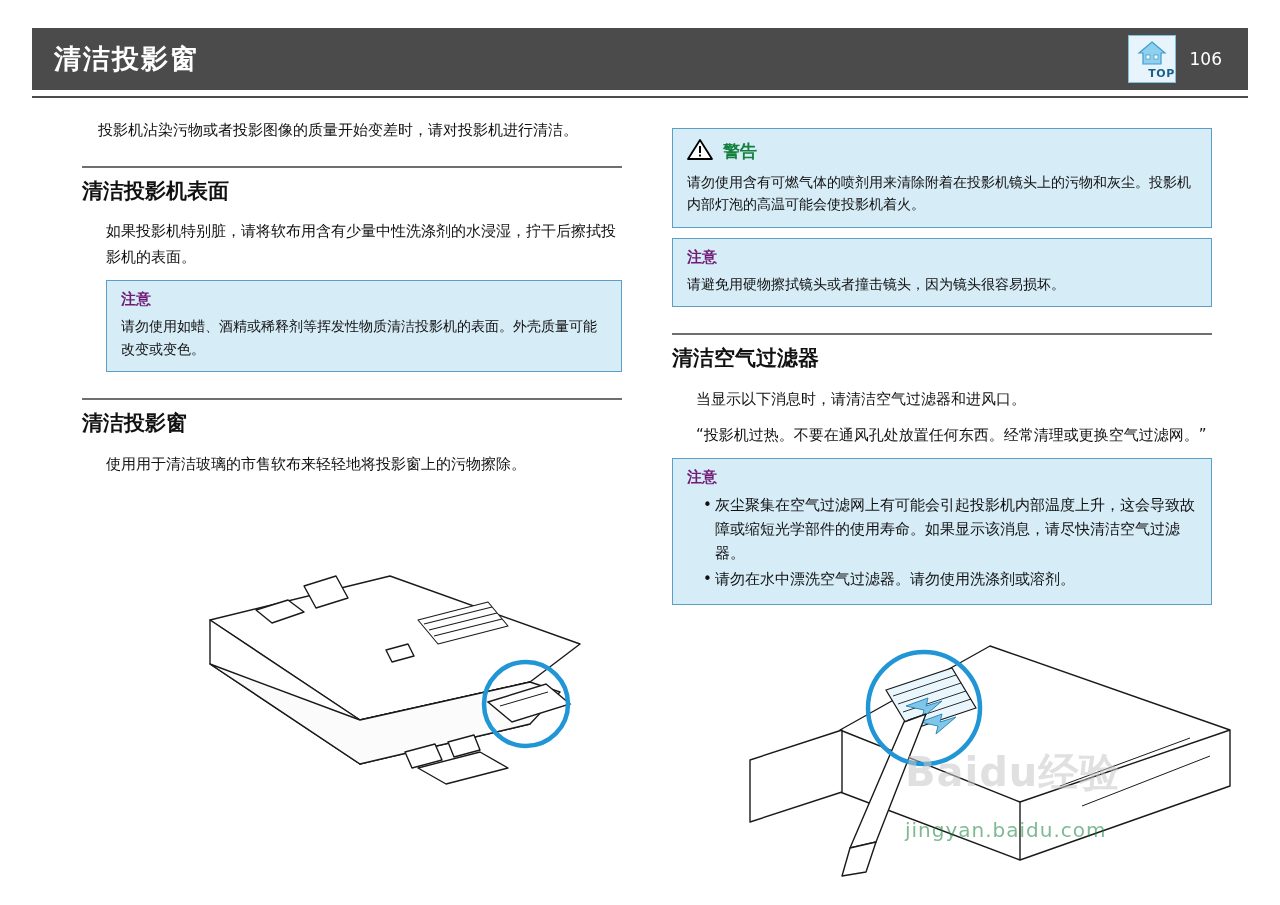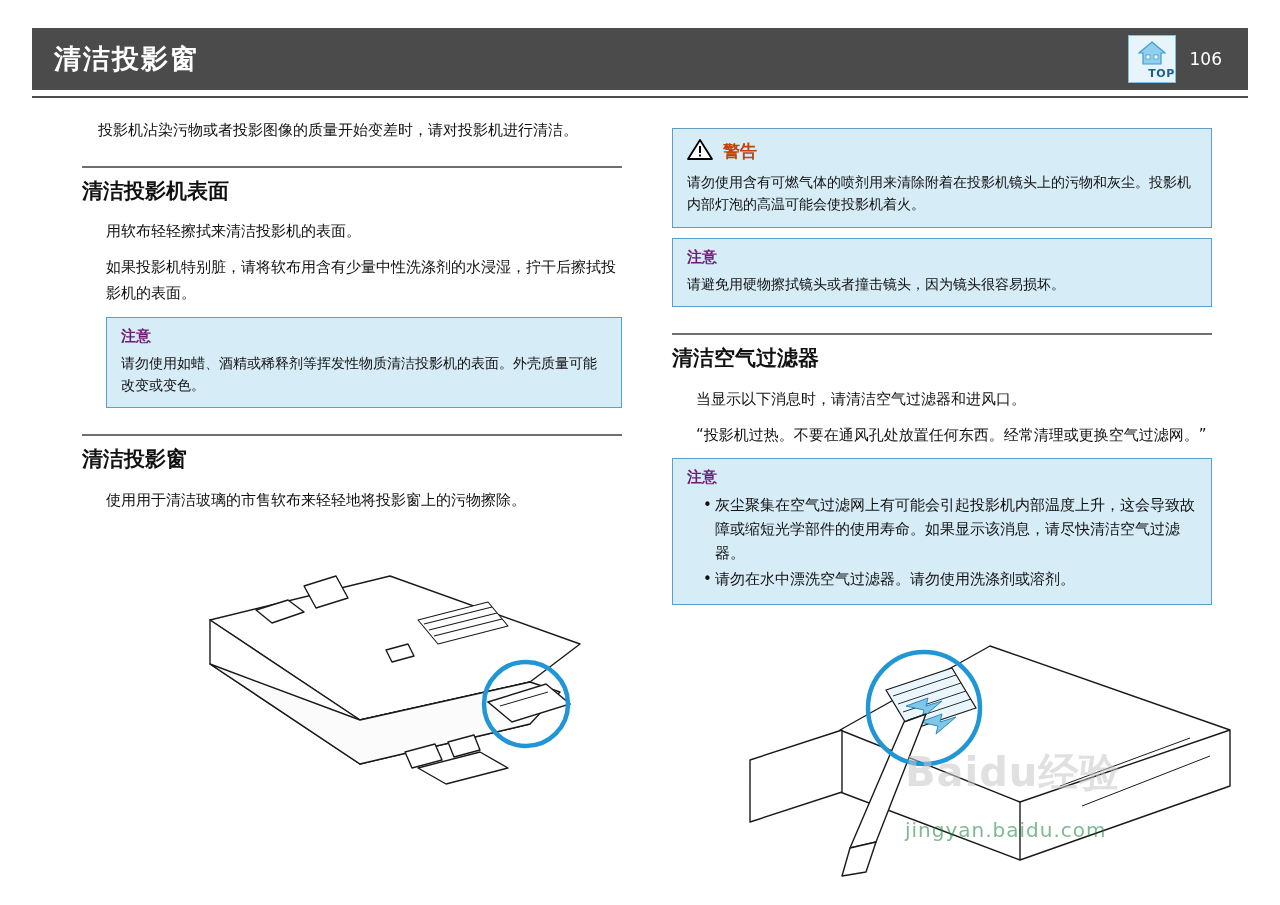--- a/index.html
+++ b/index.html
@@ -128,21 +128,21 @@
     box-sizing: border-box;
   }
   .box-title {
     font-size: 15px;
     font-weight: bold;
     margin-bottom: 6px;
     display: flex;
     align-items: center;
   }
   .box-title.caution { color: #701a75; }
-  .box-title.warning { color: #c2410c; font-size: 17px; }
+  .box-title.warning { color: #15803d; font-size: 17px; }
   .warn-icon {
     display: inline-block;
     margin-right: 10px;
   }
   .box-body {
     font-size: 14px;
     line-height: 1.6;
   }
   .box ul {
     margin: 0;
@@ -228,21 +228,20 @@
       <div class="page-number">106</div>
     </div>
   </div>
   <div class="header-rule"></div>
 
   <div class="col col-left">
 
     <p class="intro">投影机沾染污物或者投影图像的质量开始变差时，请对投影机进行清洁。</p>
 
     <h2 class="section first">清洁投影机表面</h2>
-    <p class="body-text">用软布轻轻擦拭来清洁投影机的表面。</p>
     <p class="body-text">如果投影机特别脏，请将软布用含有少量中性洗涤剂的水浸湿，拧干后擦拭投影机的表面。</p>
 
     <div class="box">
       <div class="box-title caution">注意</div>
       <div class="box-body">请勿使用如蜡、酒精或稀释剂等挥发性物质清洁投影机的表面。外壳质量可能改变或变色。</div>
     </div>
 
     <h2 class="section">清洁投影窗</h2>
     <p class="body-text">使用用于清洁玻璃的市售软布来轻轻地将投影窗上的污物擦除。</p>
   </div>

